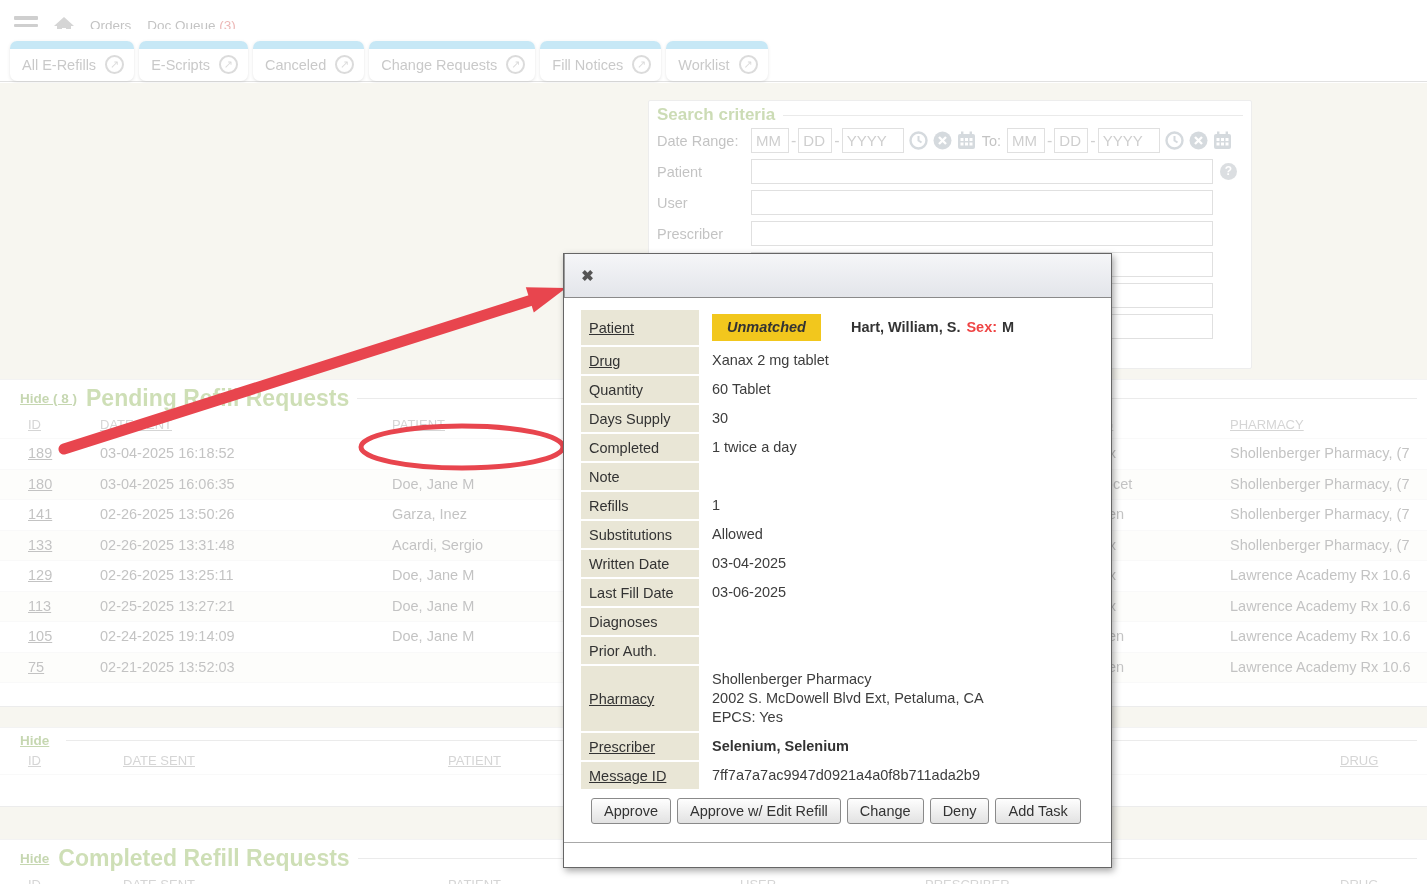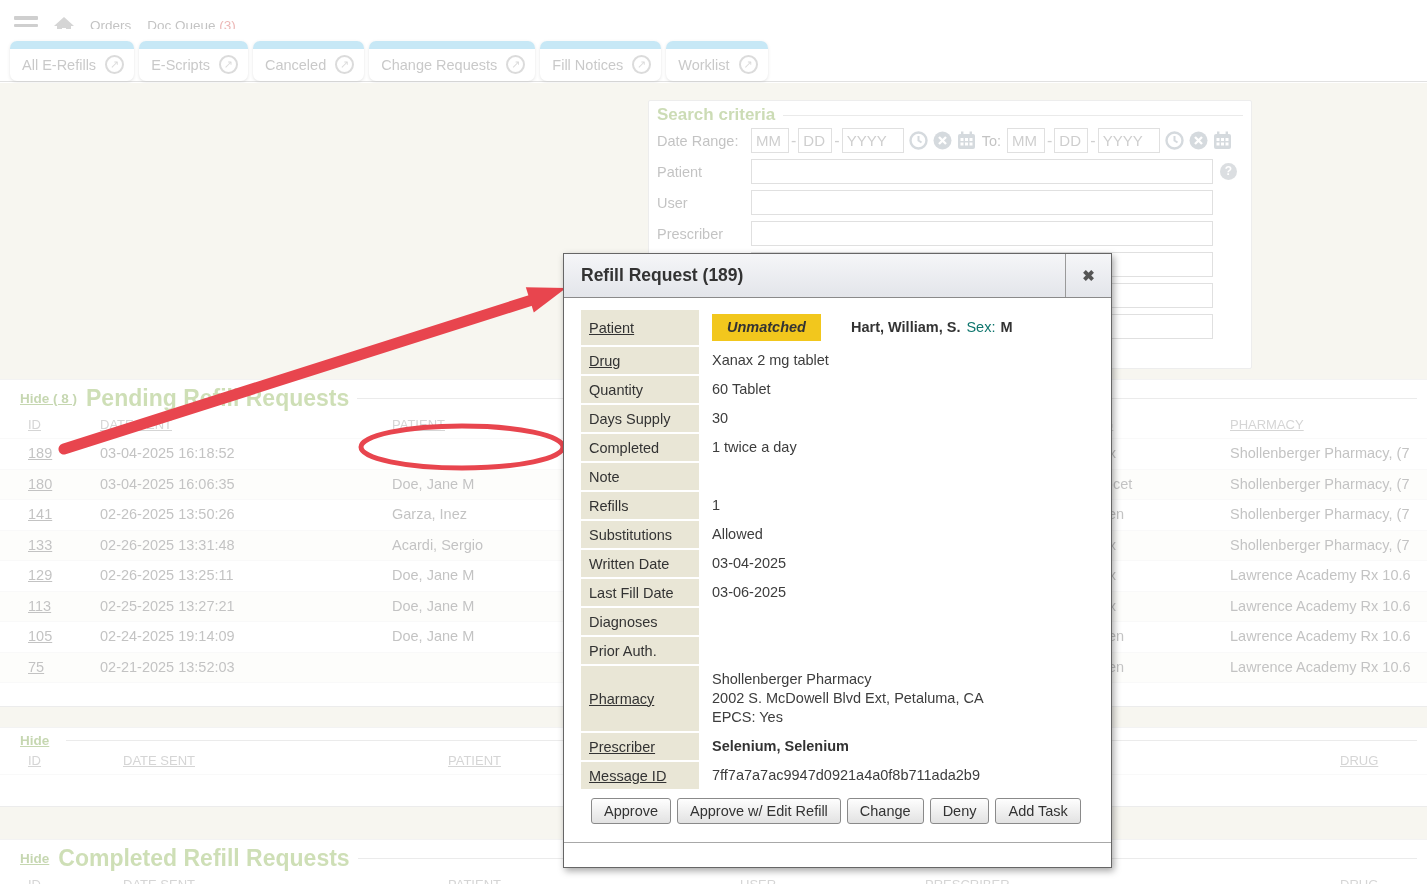--- a/index.html
+++ b/index.html
@@ -94,21 +94,21 @@
   .mrow { display:flex; margin-bottom:2px; }
   .mlabel { width:118px; flex:0 0 auto; background:#e9e6d6; color:#333; font-size:14.5px;
     min-height:27px; padding:4px 6px 4px 8px; display:flex; align-items:center; }
   .mlabel.link { text-decoration:underline; cursor:pointer; }
   .mvalue { flex:1; padding:4px 0 4px 13px; font-size:14.5px; color:#3d3d3d;
     display:flex; align-items:center; flex-wrap:wrap; line-height:19px; }
   .mvalue.block { display:block; }
   .badge { background:#f2c71d; color:#333; font-style:italic; font-weight:bold;
     padding:4px 15px; margin-right:30px; }
   .b { font-weight:bold; color:#333; }
-  .sex-label { margin:0 5px 0 6px; color:#0f766e; }
+  .sex-label { margin:0 5px 0 6px; color:#ef4444;font-weight:bold; }
   .modal-buttons { display:flex; gap:6px; padding:7px 0 0 10px; }
   .mbtn { border:1px solid #8a8a8a; border-radius:3px; background:linear-gradient(#fefefe,#e2e2e2);
     color:#333; font-size:14.5px; padding:4px 12px; font-family:"Liberation Sans",sans-serif; cursor:pointer; white-space:nowrap; }
   .modal-footer { flex:0 0 auto; height:25px; border-top:1px solid #a8a8a8; margin-top:auto; }
 </style>
 </head>
 <body>
 
 <div class="faded">
 
@@ -401,21 +401,20 @@
 </div>
 
 <svg class="annotations" width="1427" height="884">
   <line x1="64" y1="449" x2="532" y2="300" stroke-width="11" stroke-linecap="round" stroke="#e8454e"></line>
   <polygon points="566,288 533.8,312.4 525.8,287.2" fill="#e8454e"></polygon>
   <ellipse cx="462" cy="447" rx="101" ry="21" fill="none" stroke-width="5" stroke="#e8454e"></ellipse>
 </svg>
 
 <div class="modal">
   <div class="modal-header">
-    <div class="modal-title">Refill Request (189)</div>
     <div class="modal-close">✖</div>
   </div>
   <div class="modal-body">
     <div id="modal-rows">
         <div class="mrow">
           <div class="mlabel link">Patient</div>
           <div class="mvalue">
             <span class="badge">Unmatched</span>
             <span class="b">Hart, William, S.</span>
             <span class="sex-label">Sex:</span>

